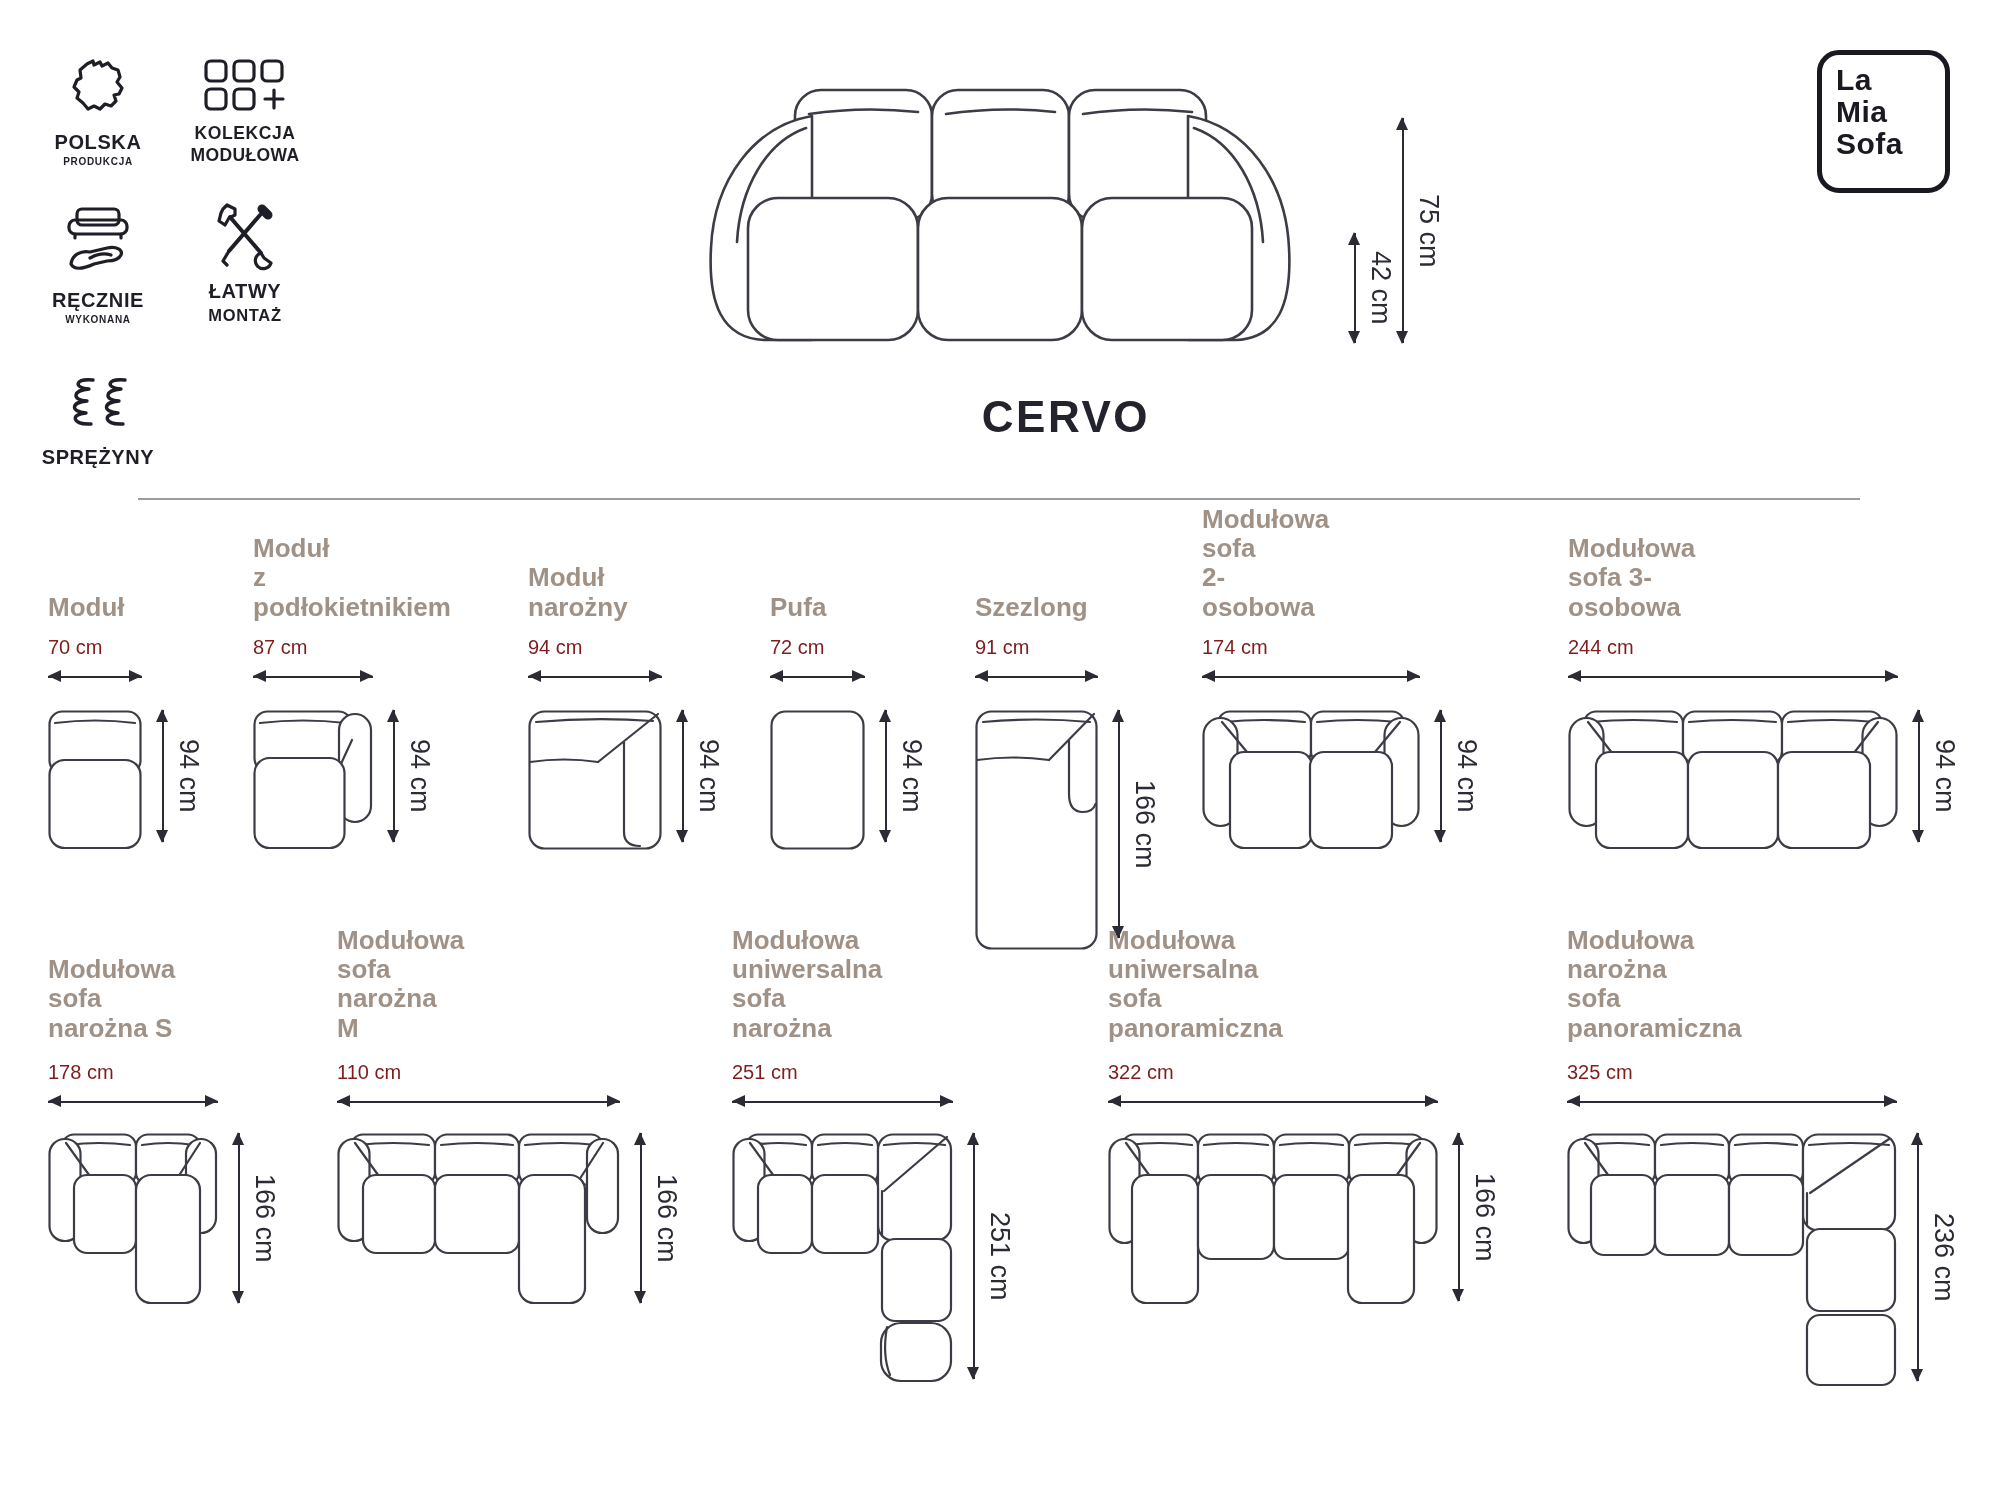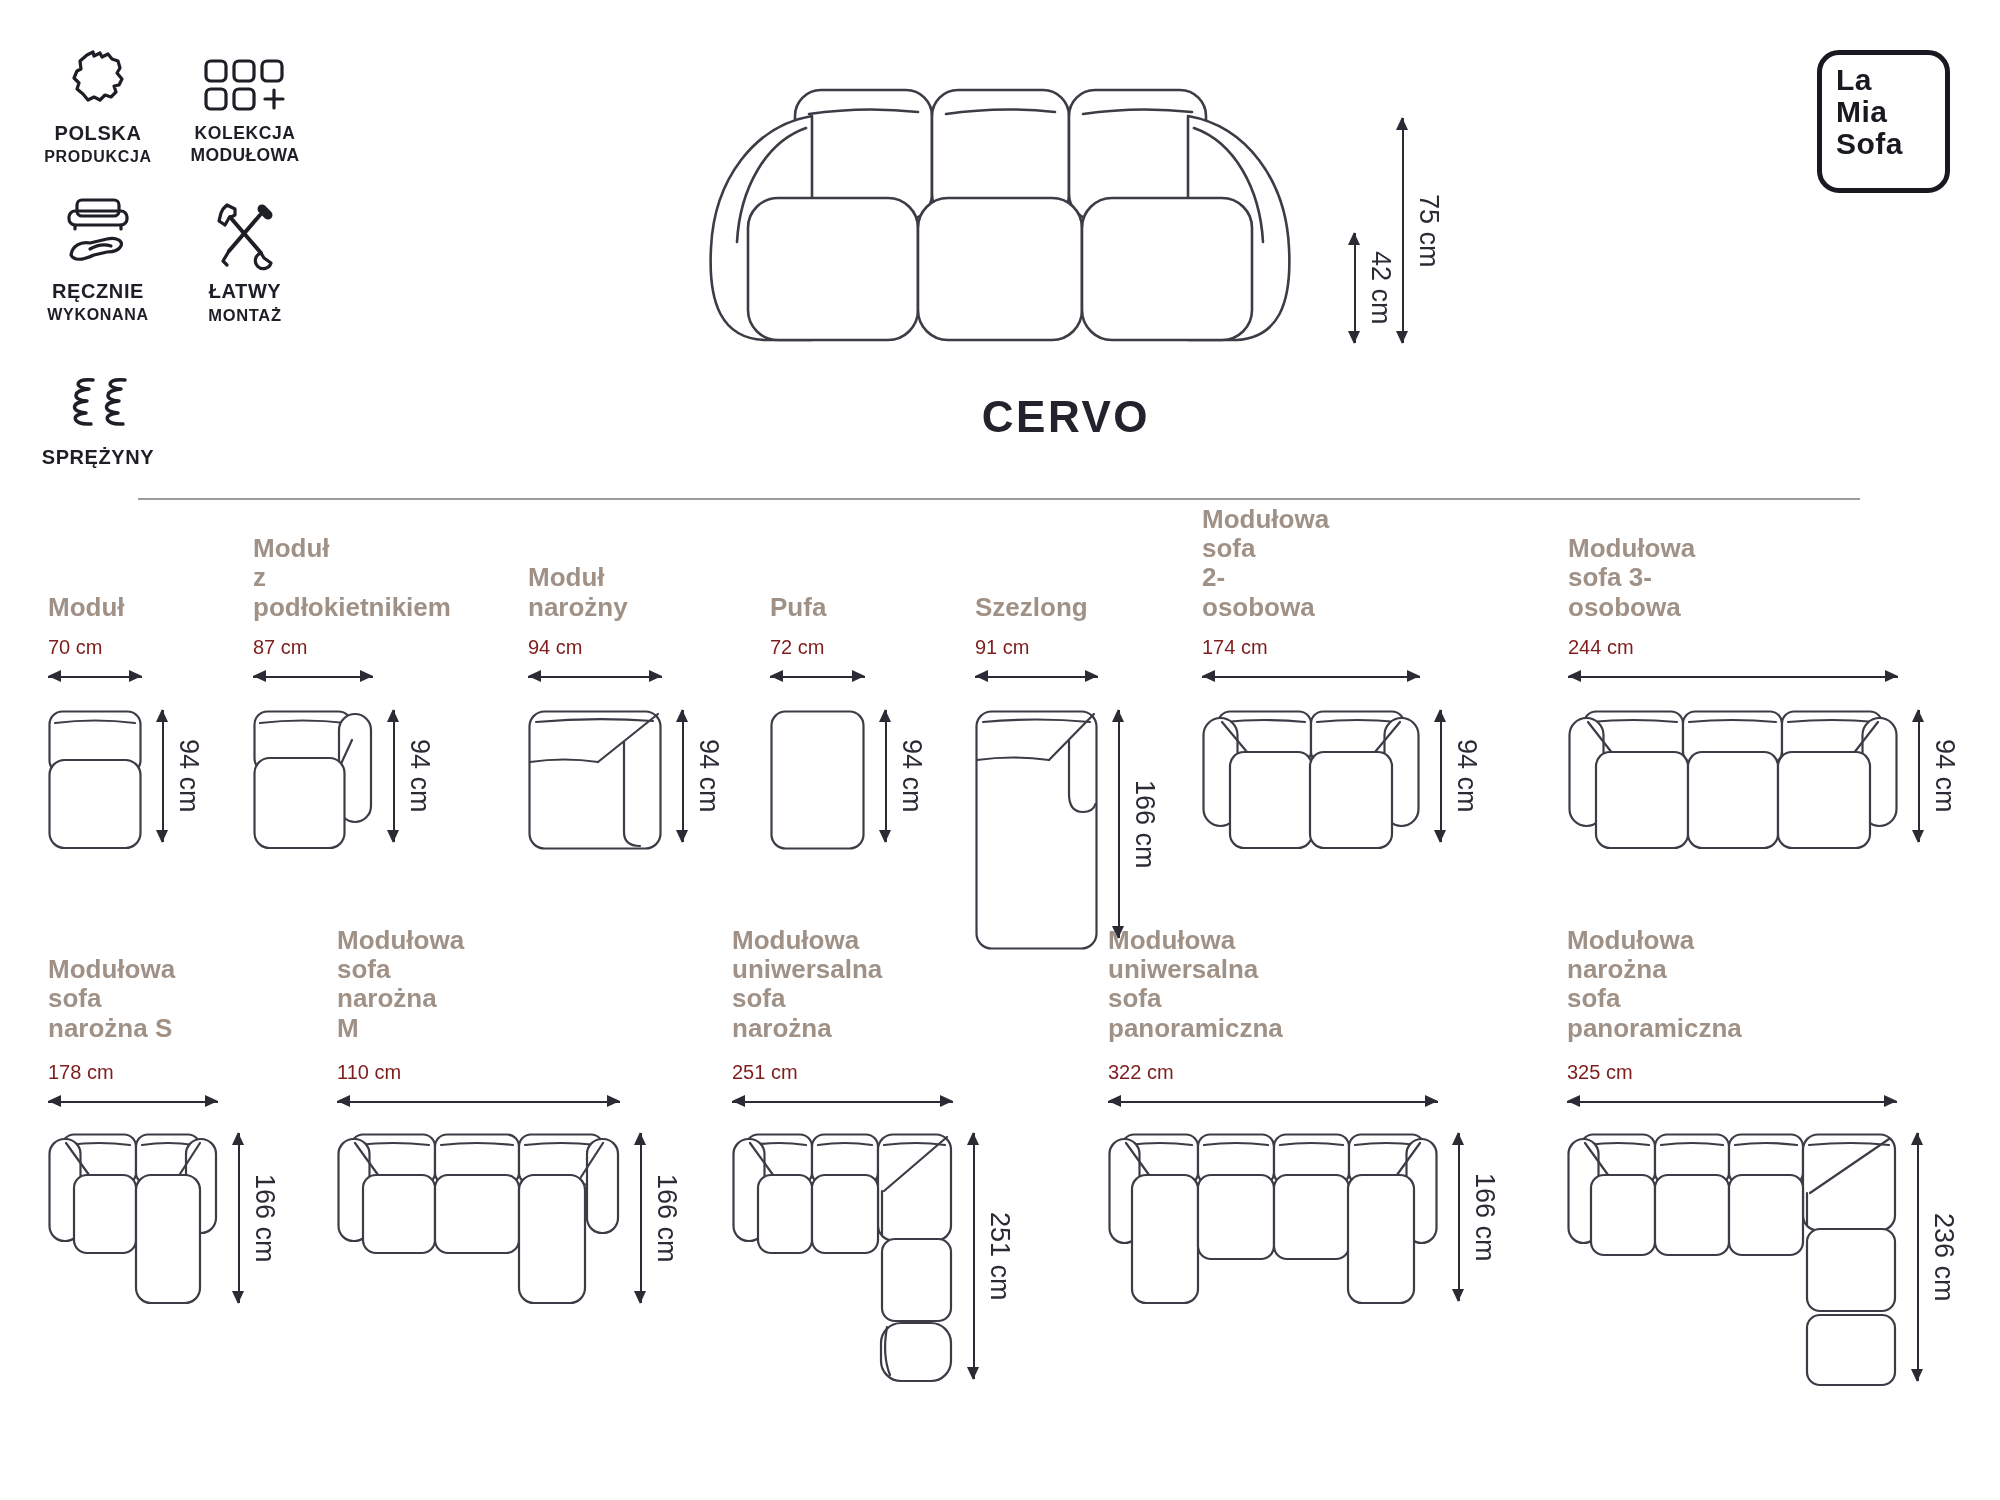--- a/index.html
+++ b/index.html
@@ -4,21 +4,21 @@
 <style>
   *{margin:0;padding:0;box-sizing:border-box}
   html,body{background:#fff}
   body{width:2000px;height:1500px;position:relative;font-family:"Liberation Sans",sans-serif;overflow:hidden}
   .stage{position:absolute;left:0;top:0;width:2000px;height:1500px;background:#fff}
 
   
   .feature{position:absolute;display:flex;flex-direction:column;align-items:center;justify-content:flex-end;}
   .fe-icon{stroke:#1e1e26;fill:none;stroke-linejoin:round;stroke-linecap:round;margin-bottom:8px}
   .feat-l1{font-size:20px;font-weight:800;color:#1e1e26;letter-spacing:.6px;line-height:1.25;white-space:nowrap}
-  .feat-l2{font-size:16px;font-weight:700;color:#1e1e26;letter-spacing:.7px;line-height:1.35;white-space:nowrap}
+  .feat-l2{font-size:10px;font-weight:700;color:#1e1e26;letter-spacing:.7px;line-height:1.35;white-space:nowrap}
   .f-kolekcja .feat-l1{font-size:17.5px}
   .f-kolekcja .feat-l2{font-size:17.5px;font-weight:800;letter-spacing:.4px}
   .f-montaz .feat-l2{font-size:16.5px}
   .f-pianka .feat-l1{font-size:15.5px}
   .f-pianka .feat-l2{font-size:15.5px}
   .f-sprezyny{padding-bottom:18px}
 
   
   .logo-box{position:absolute;left:1817px;top:50px;width:133px;height:143px;border:5px solid #191921;border-radius:22px;background:#fff;padding:9px 0 0 14px}
   .logo-text{font-size:30px;font-weight:700;color:#191921;line-height:1.06;white-space:pre-line;letter-spacing:.5px}

